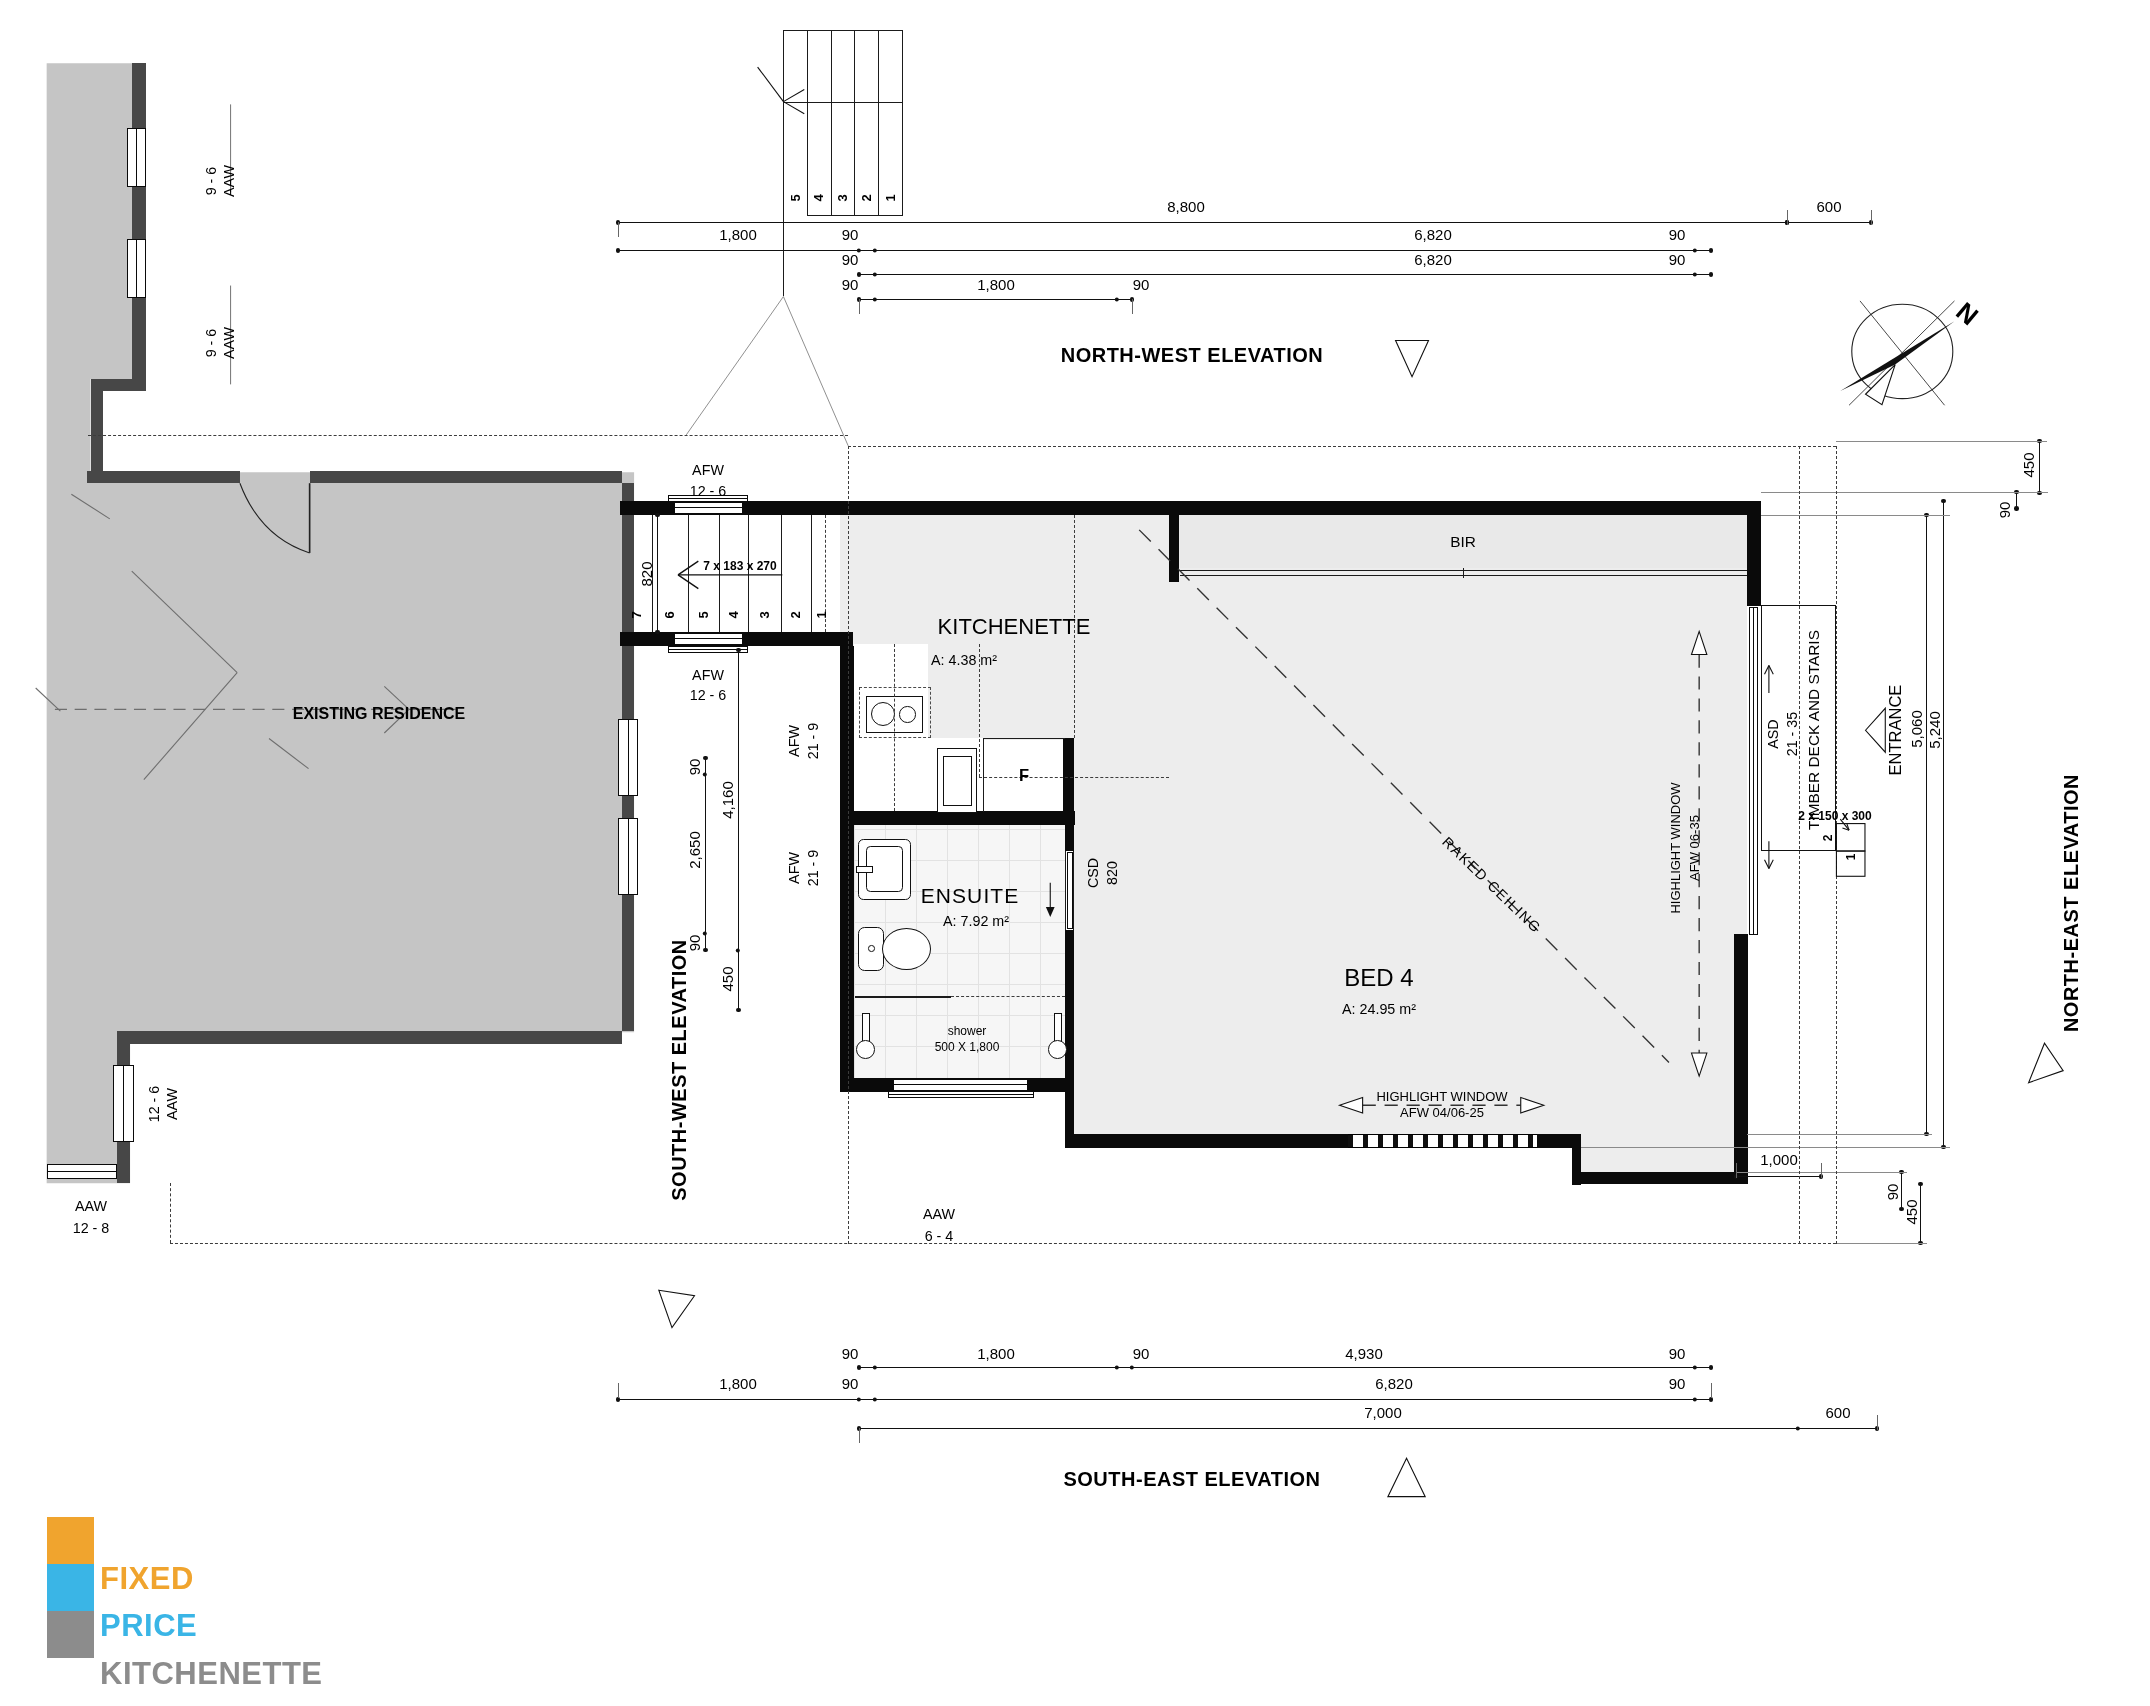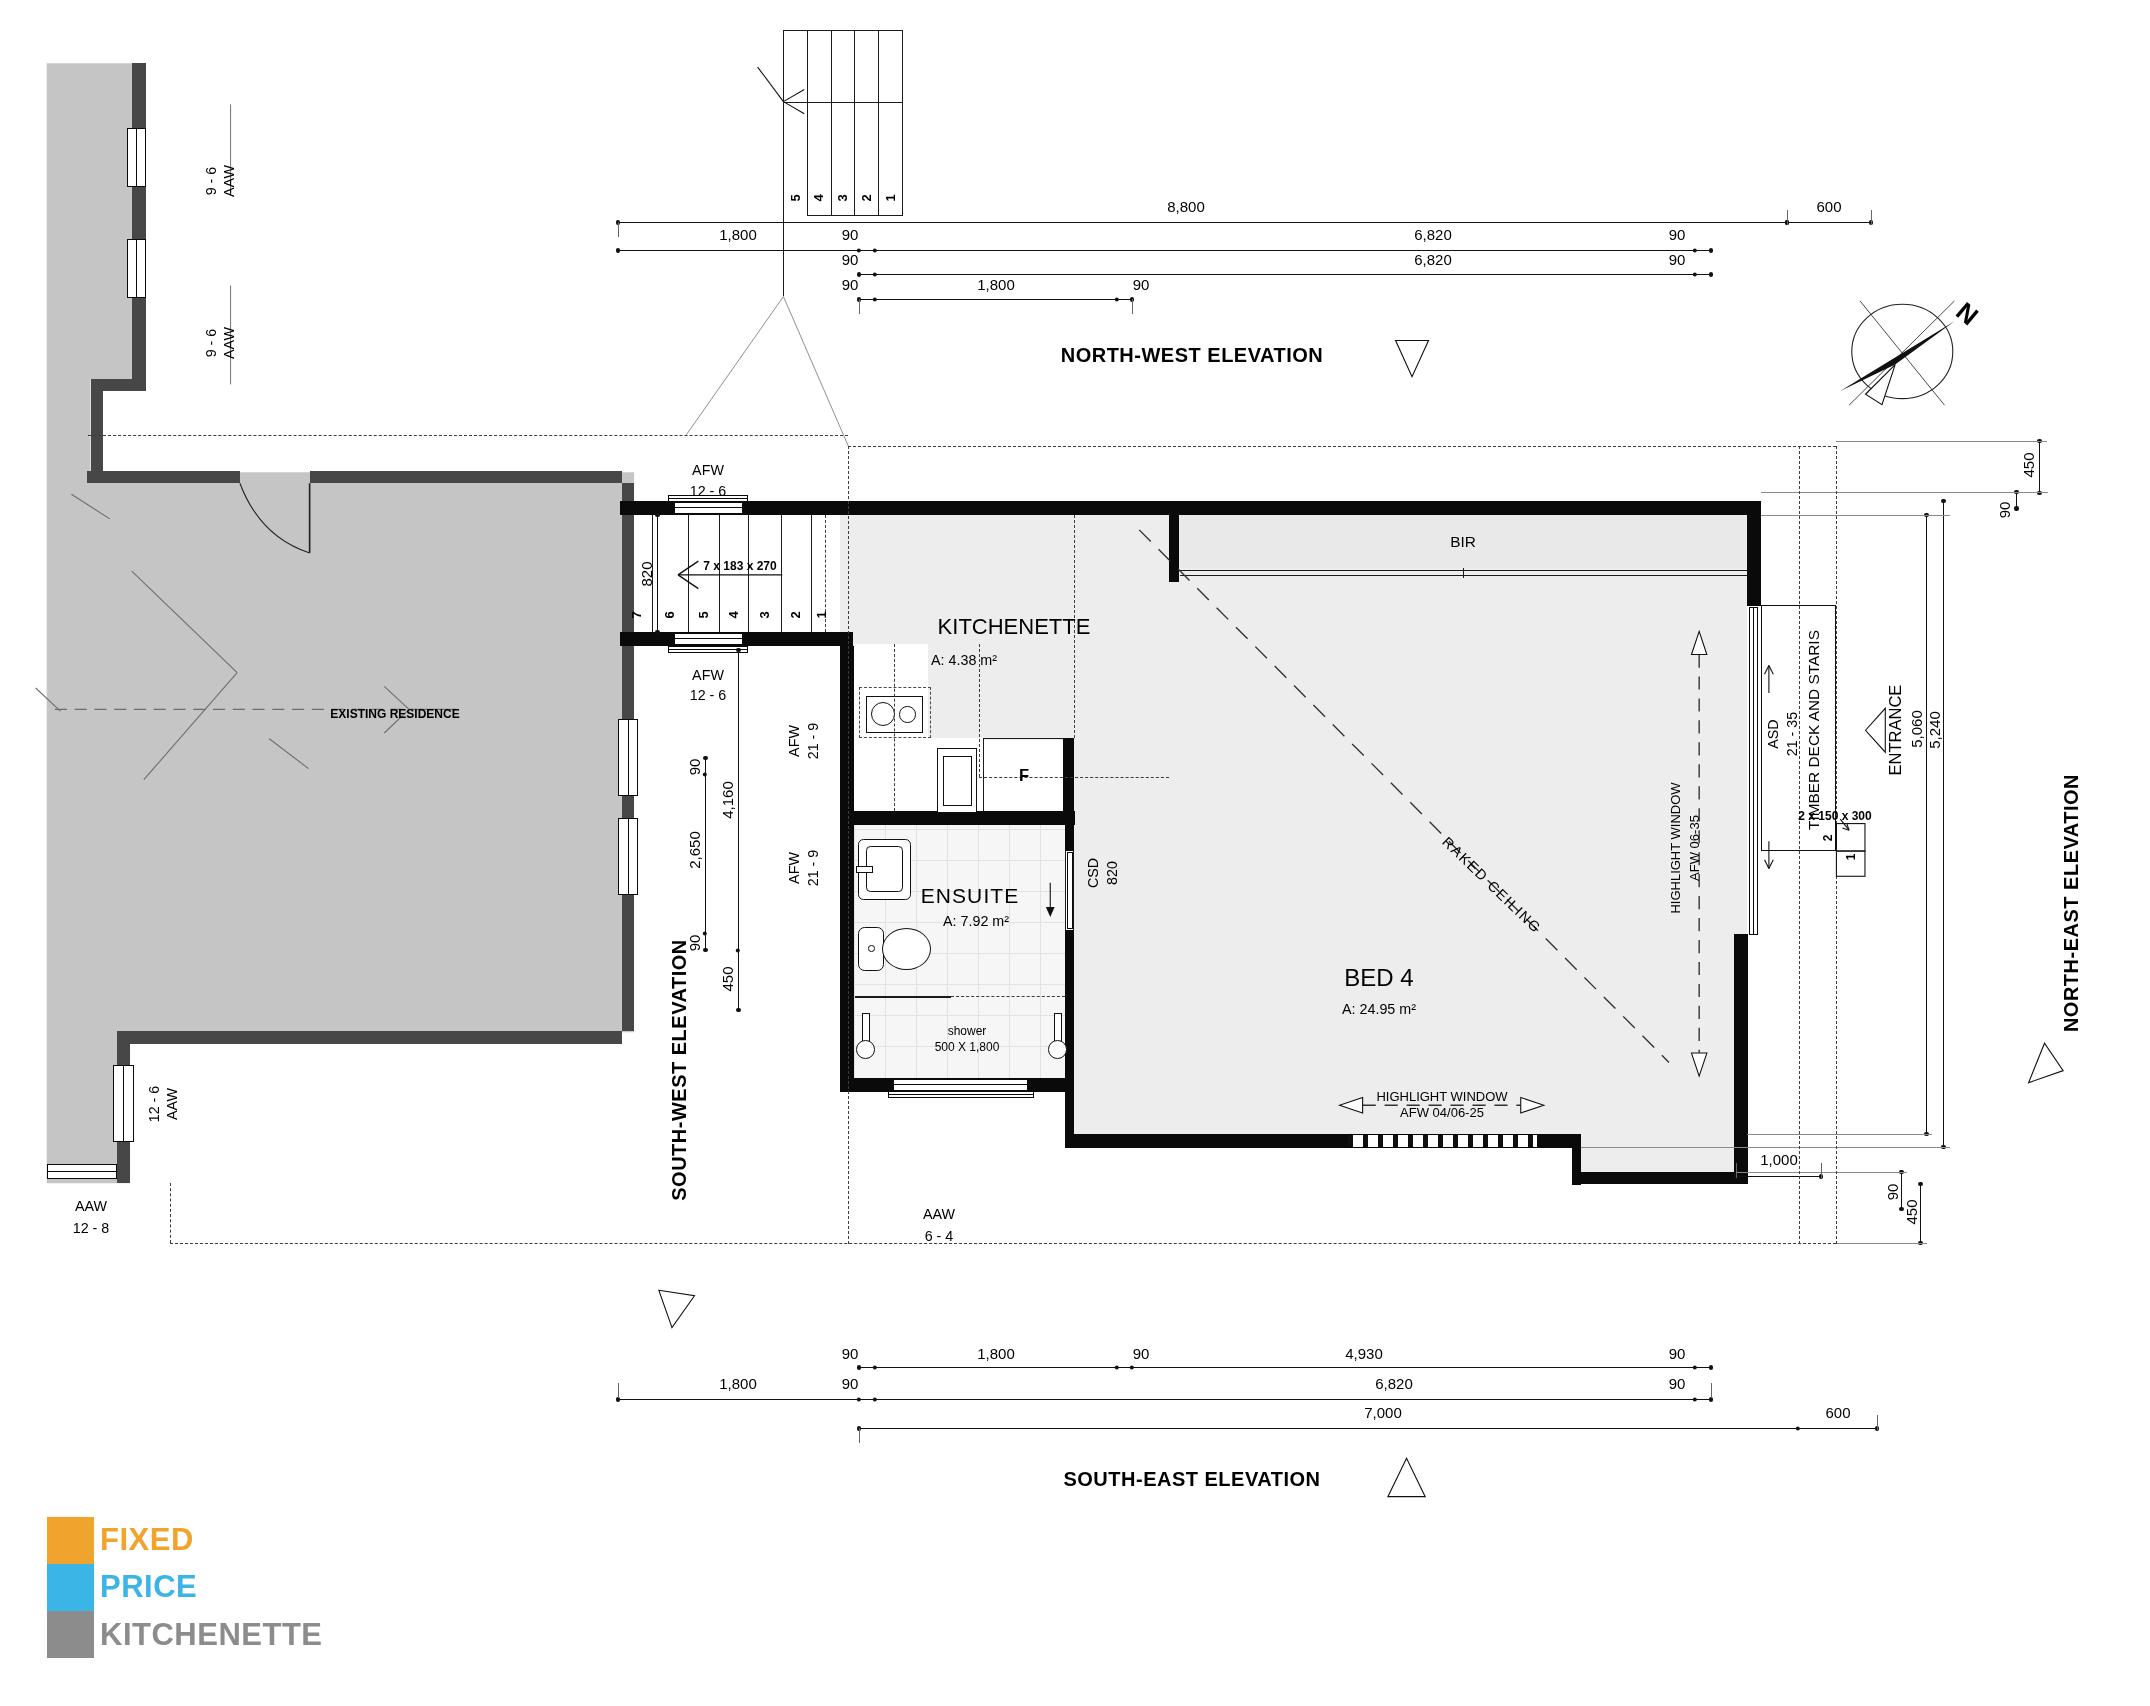--- a/index.html
+++ b/index.html
@@ -28,21 +28,21 @@
   .winv:after{content:"";position:absolute;top:0;bottom:0;left:50%;margin-left:-0.5px;width:1.1px;background:#0a0a0a;}
   .lbl{position:absolute;white-space:nowrap;color:#000;transform:translate(-50%,-50%);font-size:15px;}
   .vlbl{position:absolute;white-space:nowrap;color:#000;writing-mode:vertical-rl;transform:translate(-50%,-50%) rotate(180deg);font-size:15px;}
   .big{font-size:22px;} .area{font-size:14.3px;} .t22{font-size:12px;} .t24{font-size:13px;} .t26{font-size:14.3px;} .t30{font-size:16.5px;}
   .elev{font-weight:bold;font-size:20px;letter-spacing:0.5px;}
   .b{font-weight:bold;}
   .hatch{position:absolute;background:repeating-linear-gradient(90deg,#101010 0 5px,#ffffff 5px 15px);border-top:1.1px solid #000;border-bottom:1.1px solid #000;box-sizing:border-box;}
   .ens{background:#f6f6f6;background-image:repeating-linear-gradient(0deg,#e2e2e2 0 0.5px,transparent 0.5px 31px),repeating-linear-gradient(90deg,#e2e2e2 0 0.5px,transparent 0.5px 31px);}
   .round{border:1.1px solid #111;border-radius:5.5px;background:#fff;position:absolute;box-sizing:border-box;}
   .circ{border:1.1px solid #111;border-radius:50%;background:#fff;position:absolute;box-sizing:border-box;}
-  .logotext{position:absolute;font-weight:bold;font-size:31px;transform:translateY(-50%);letter-spacing:0.5px;}
+  .logotext{position:absolute;font-weight:bold;font-size:31px;transform:translateY(-50%);letter-spacing:0.5px;margin-top:39px;}
 </style>
 </head>
 <body>
 
 <div id="canvas">
 
   <svg width="2151" height="1707" viewBox="0 0 3918 3109">
     <polygon points="85,115 265,115 265,690 165,690 165,860 1155,860 1155,1880 237,1880 237,2155 85,2155" fill="#c5c5c5"></polygon>
     <g stroke="#6e6e6e" stroke-width="2" fill="none">
       <line x1="130" y1="900" x2="200" y2="945"></line>
@@ -315,21 +315,21 @@
   <div class="lbl" style="left:996px;top:284px;">1,800</div>
   <div class="lbl" style="left:1141px;top:284px;">90</div>
 
   <div class="lbl elev" style="left:1192px;top:355px;">NORTH-WEST ELEVATION</div>
   <div class="lbl elev" style="left:1192px;top:1479px;">SOUTH-EAST ELEVATION</div>
   <div class="vlbl elev" style="left:679px;top:1070px;">SOUTH-WEST ELEVATION</div>
   <div class="vlbl elev" style="left:2071px;top:903px;">NORTH-EAST ELEVATION</div>
 
   <div class="lbl b" style="left:1967px;top:314px;font-size:26px;transform:translate(-50%,-50%) rotate(40deg);">N</div>
 
-  <div class="lbl b" style="left:379px;top:714px;font-size:12px;margin-left:16px;">EXISTING RESIDENCE</div>
+  <div class="lbl b" style="left:379px;top:714px;font-size:16px;">EXISTING RESIDENCE</div>
   <div class="vlbl t26" style="left:229px;top:181px;">AAW</div>
   <div class="vlbl t26" style="left:211px;top:181px;">9 - 6</div>
   <div class="vlbl t26" style="left:229px;top:343px;">AAW</div>
   <div class="vlbl t26" style="left:211px;top:343px;">9 - 6</div>
   <div class="vlbl t26" style="left:172px;top:1104px;">AAW</div>
   <div class="vlbl t26" style="left:154px;top:1104px;">12 - 6</div>
   <div class="lbl t26" style="left:91px;top:1206px;">AAW</div>
   <div class="lbl t26" style="left:91px;top:1228px;">12 - 8</div>
 
   <div class="lbl t26" style="left:708px;top:470px;">AFW</div>

